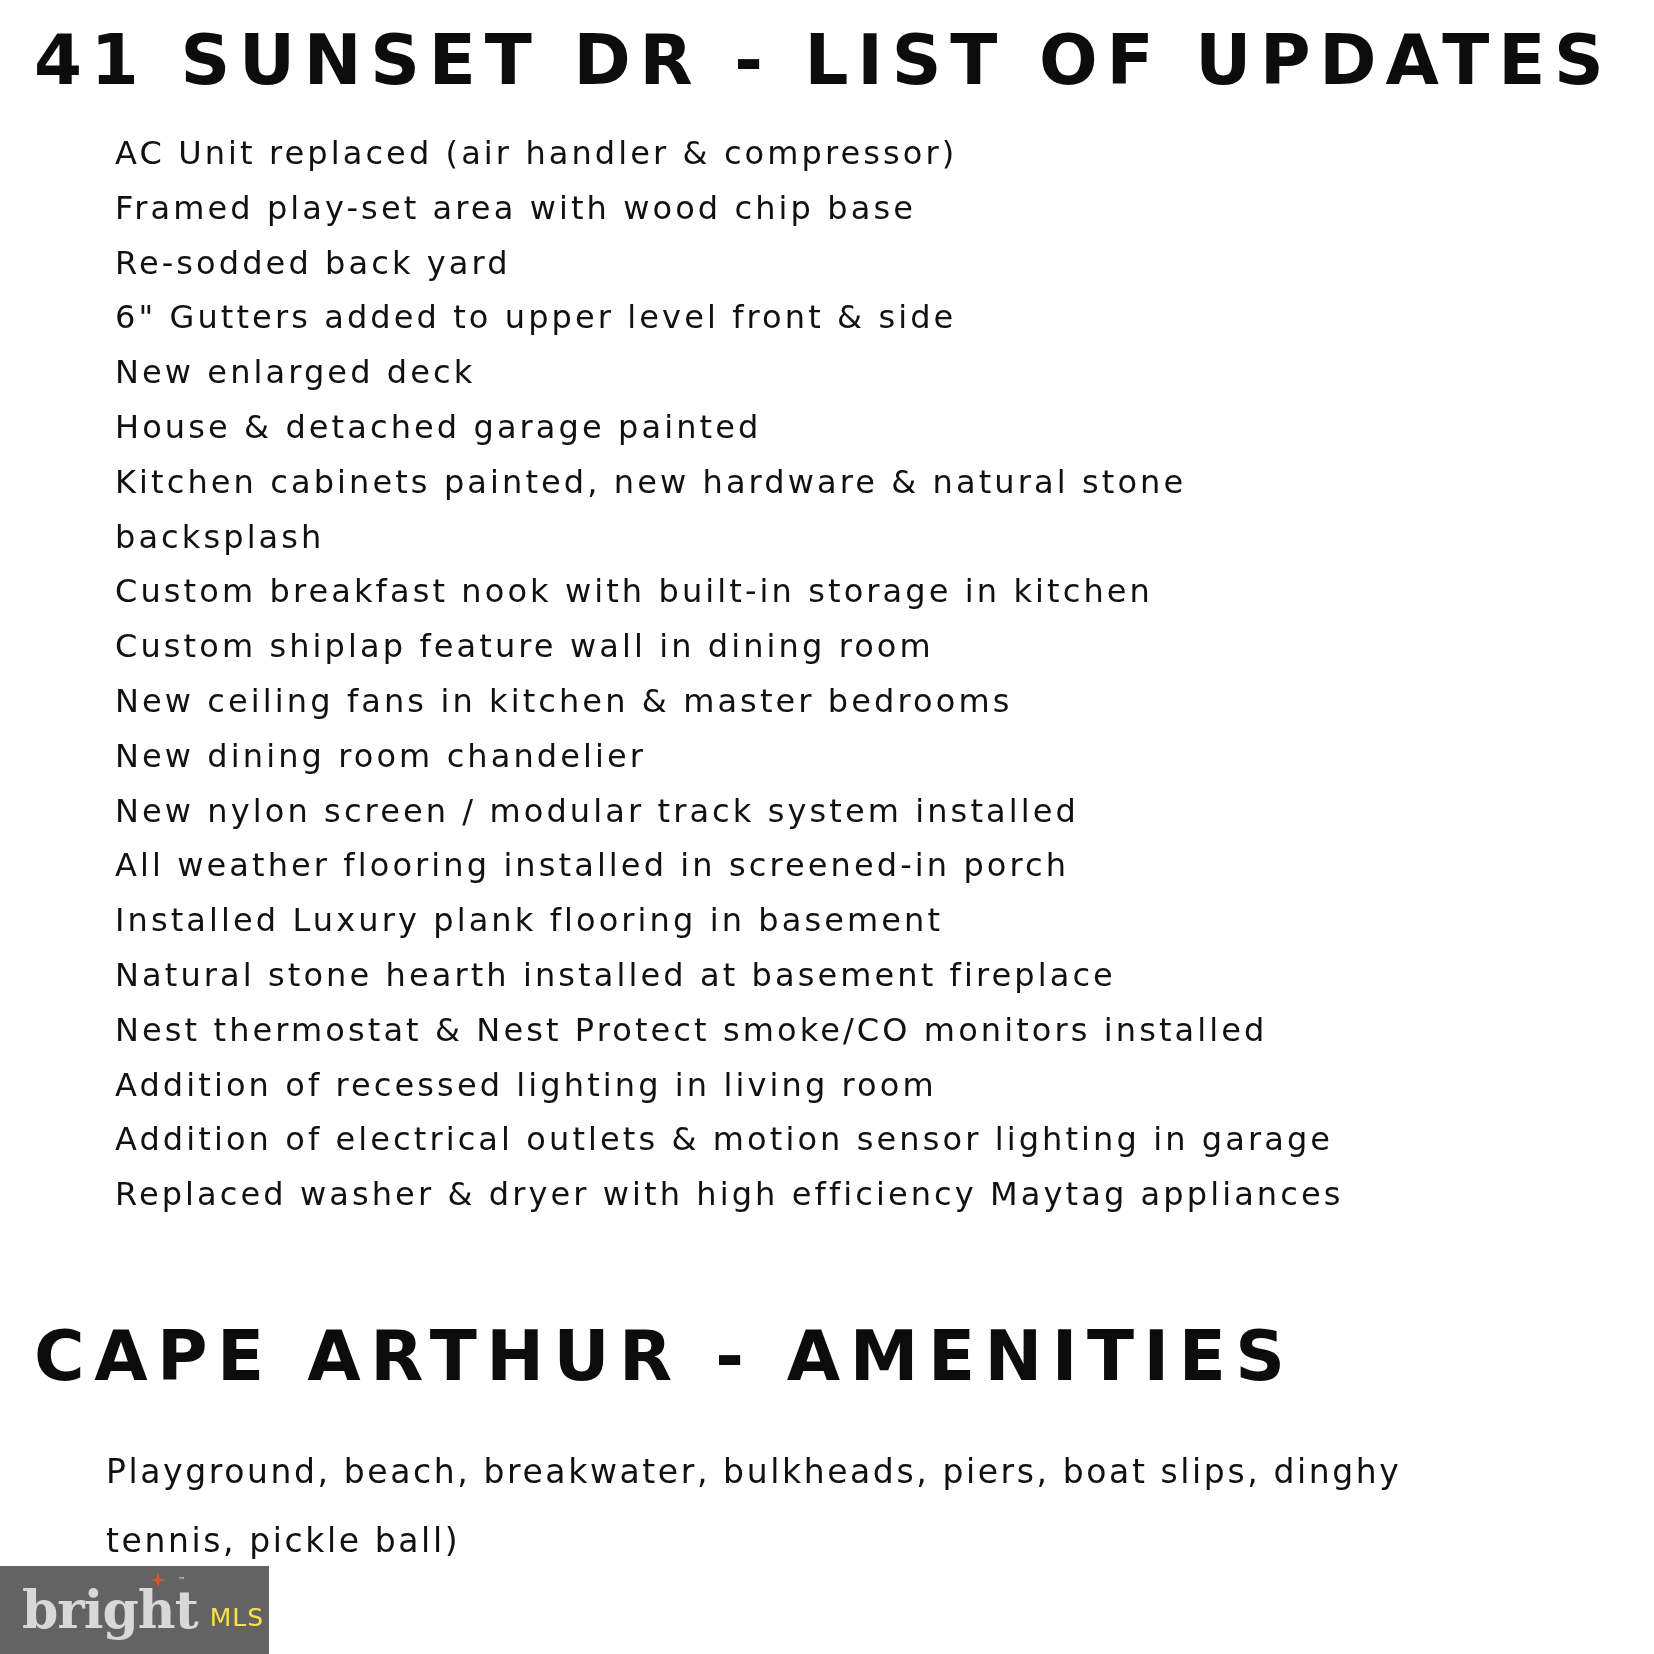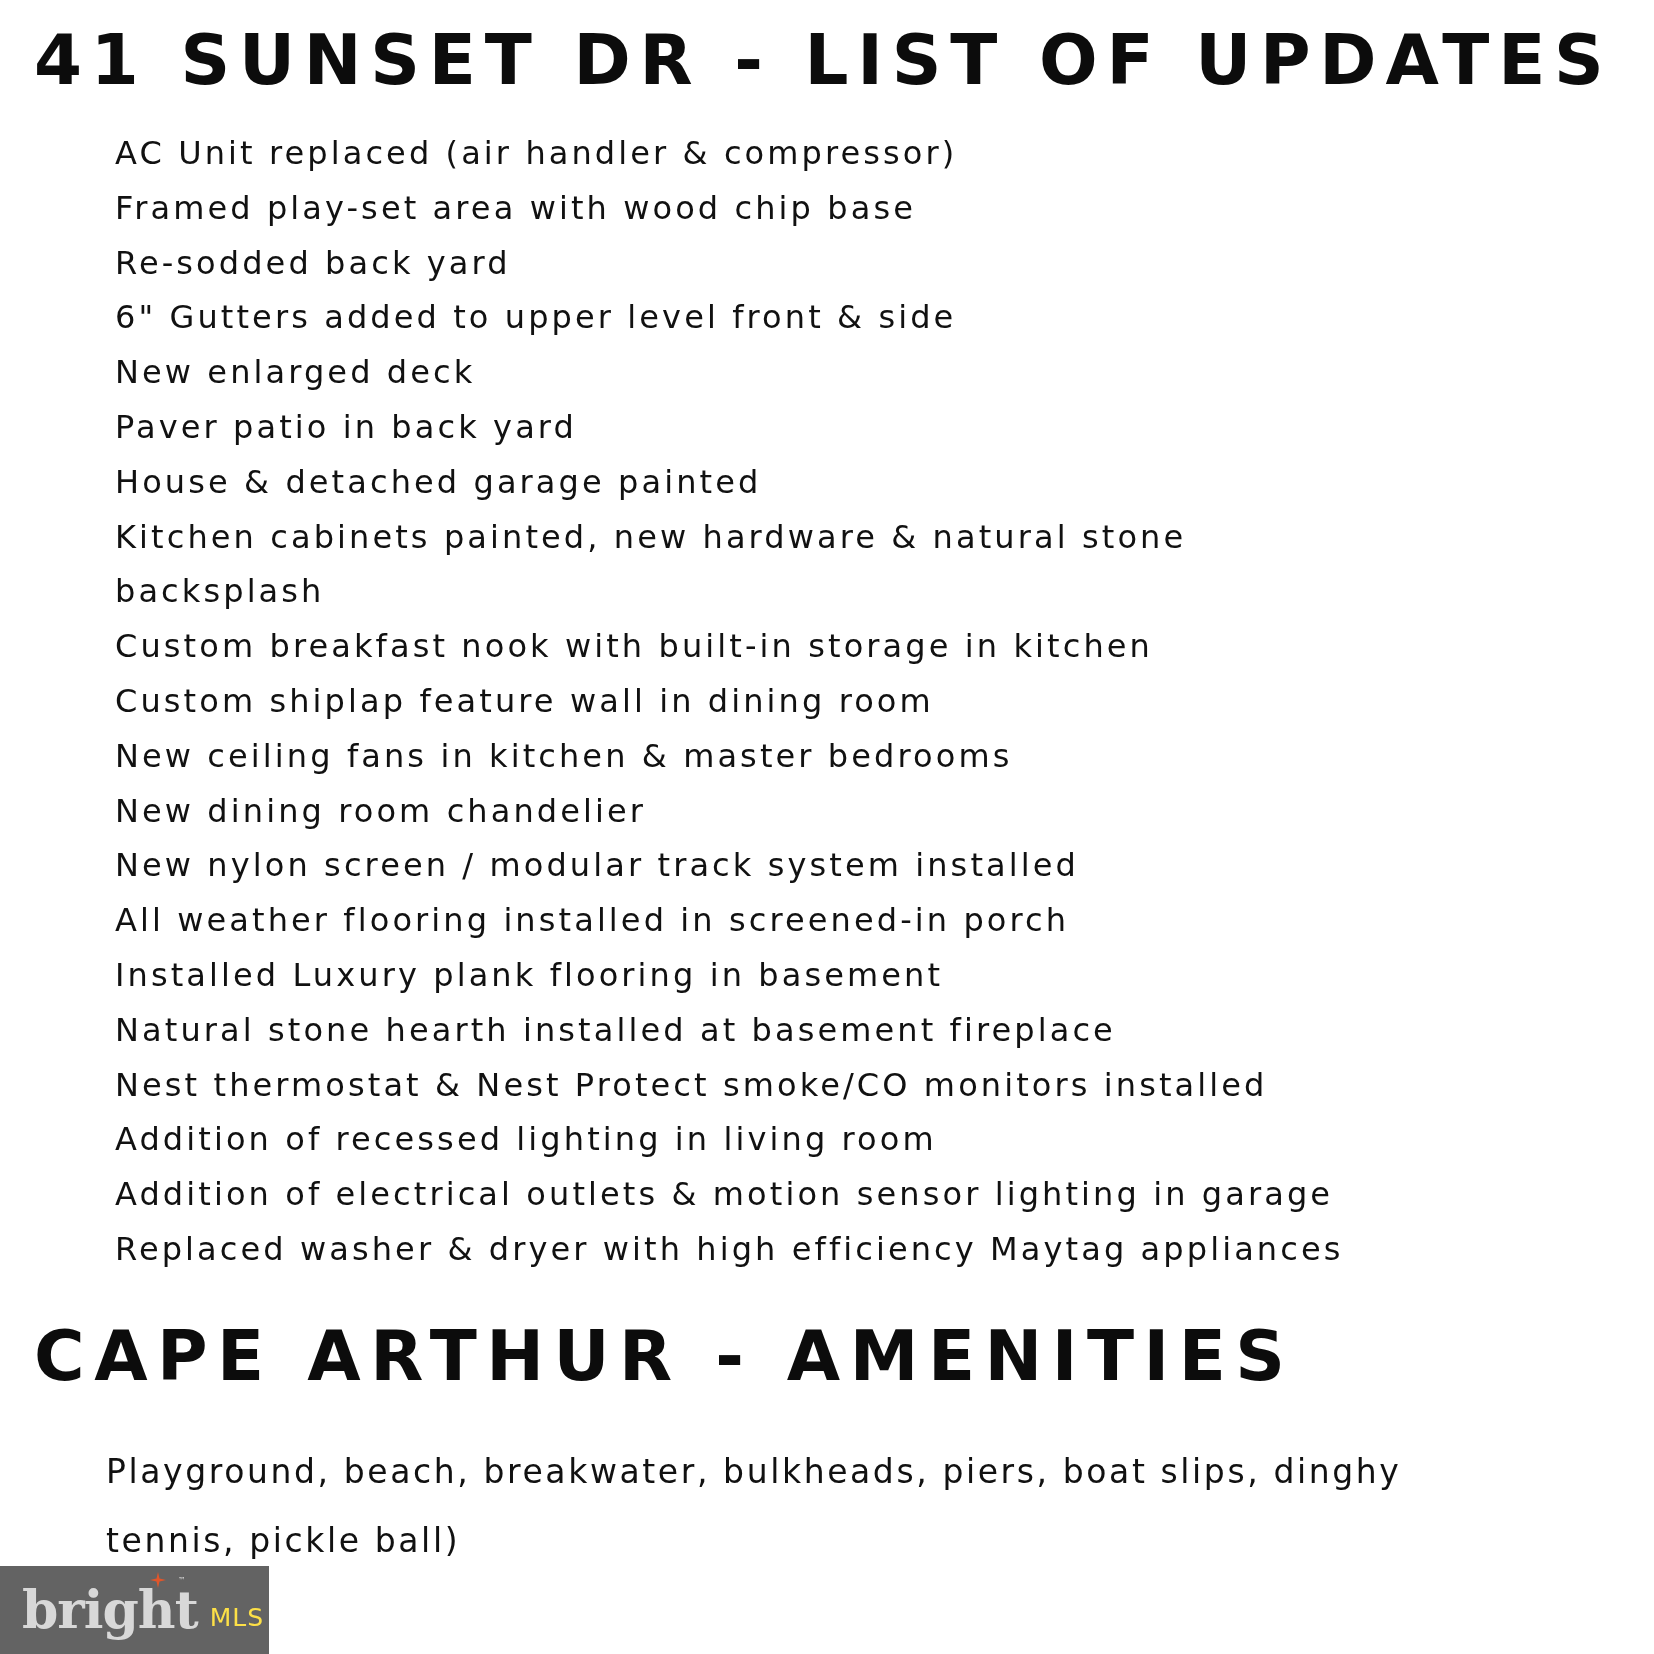--- a/index.html
+++ b/index.html
@@ -119,21 +119,20 @@
 <div class="page">
 
   <h1 class="heading h1">41 SUNSET DR - LIST OF UPDATES</h1>
 
   <ul class="update-list">
     <li>AC Unit replaced (air handler &amp; compressor)</li>
     <li>Framed play-set area with wood chip base</li>
     <li>Re-sodded back yard</li>
     <li>6" Gutters added to upper level front &amp; side</li>
     <li>New enlarged deck</li>
-    <li>Paver patio in back yard</li>
     <li>House &amp; detached garage painted</li>
     <li>Kitchen cabinets painted, new hardware &amp; natural stone</li>
     <li>backsplash</li>
     <li>Custom breakfast nook with built-in storage in kitchen</li>
     <li>Custom shiplap feature wall in dining room</li>
     <li>New ceiling fans in kitchen &amp; master bedrooms</li>
     <li>New dining room chandelier</li>
     <li>New nylon screen / modular track system installed</li>
     <li>All weather flooring installed in screened-in porch</li>
     <li>Installed Luxury plank flooring in basement</li>

